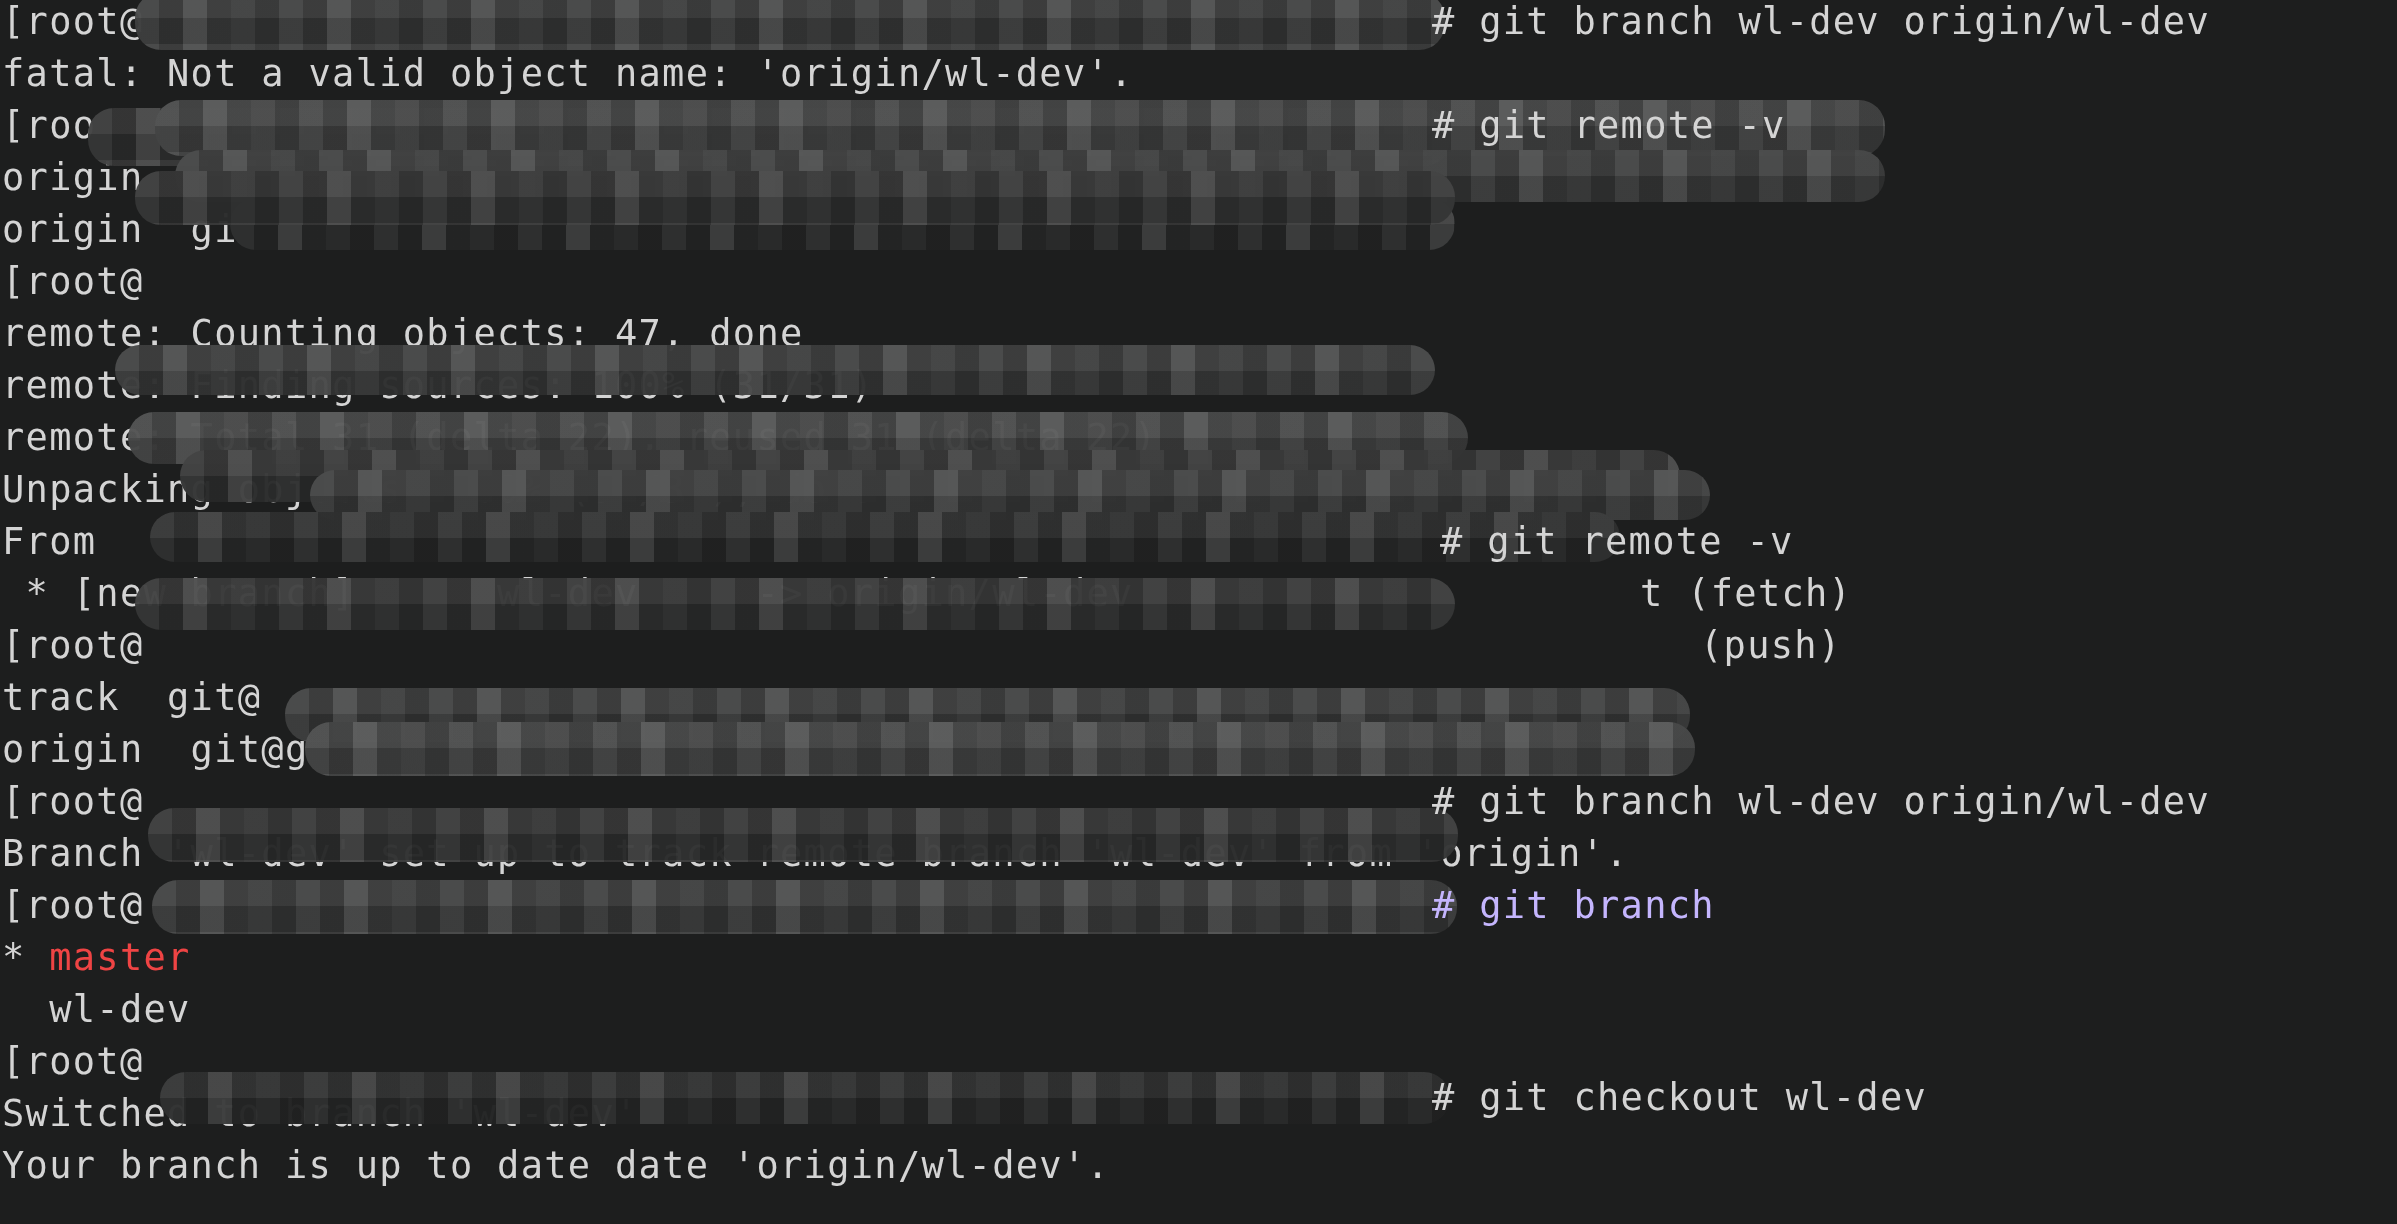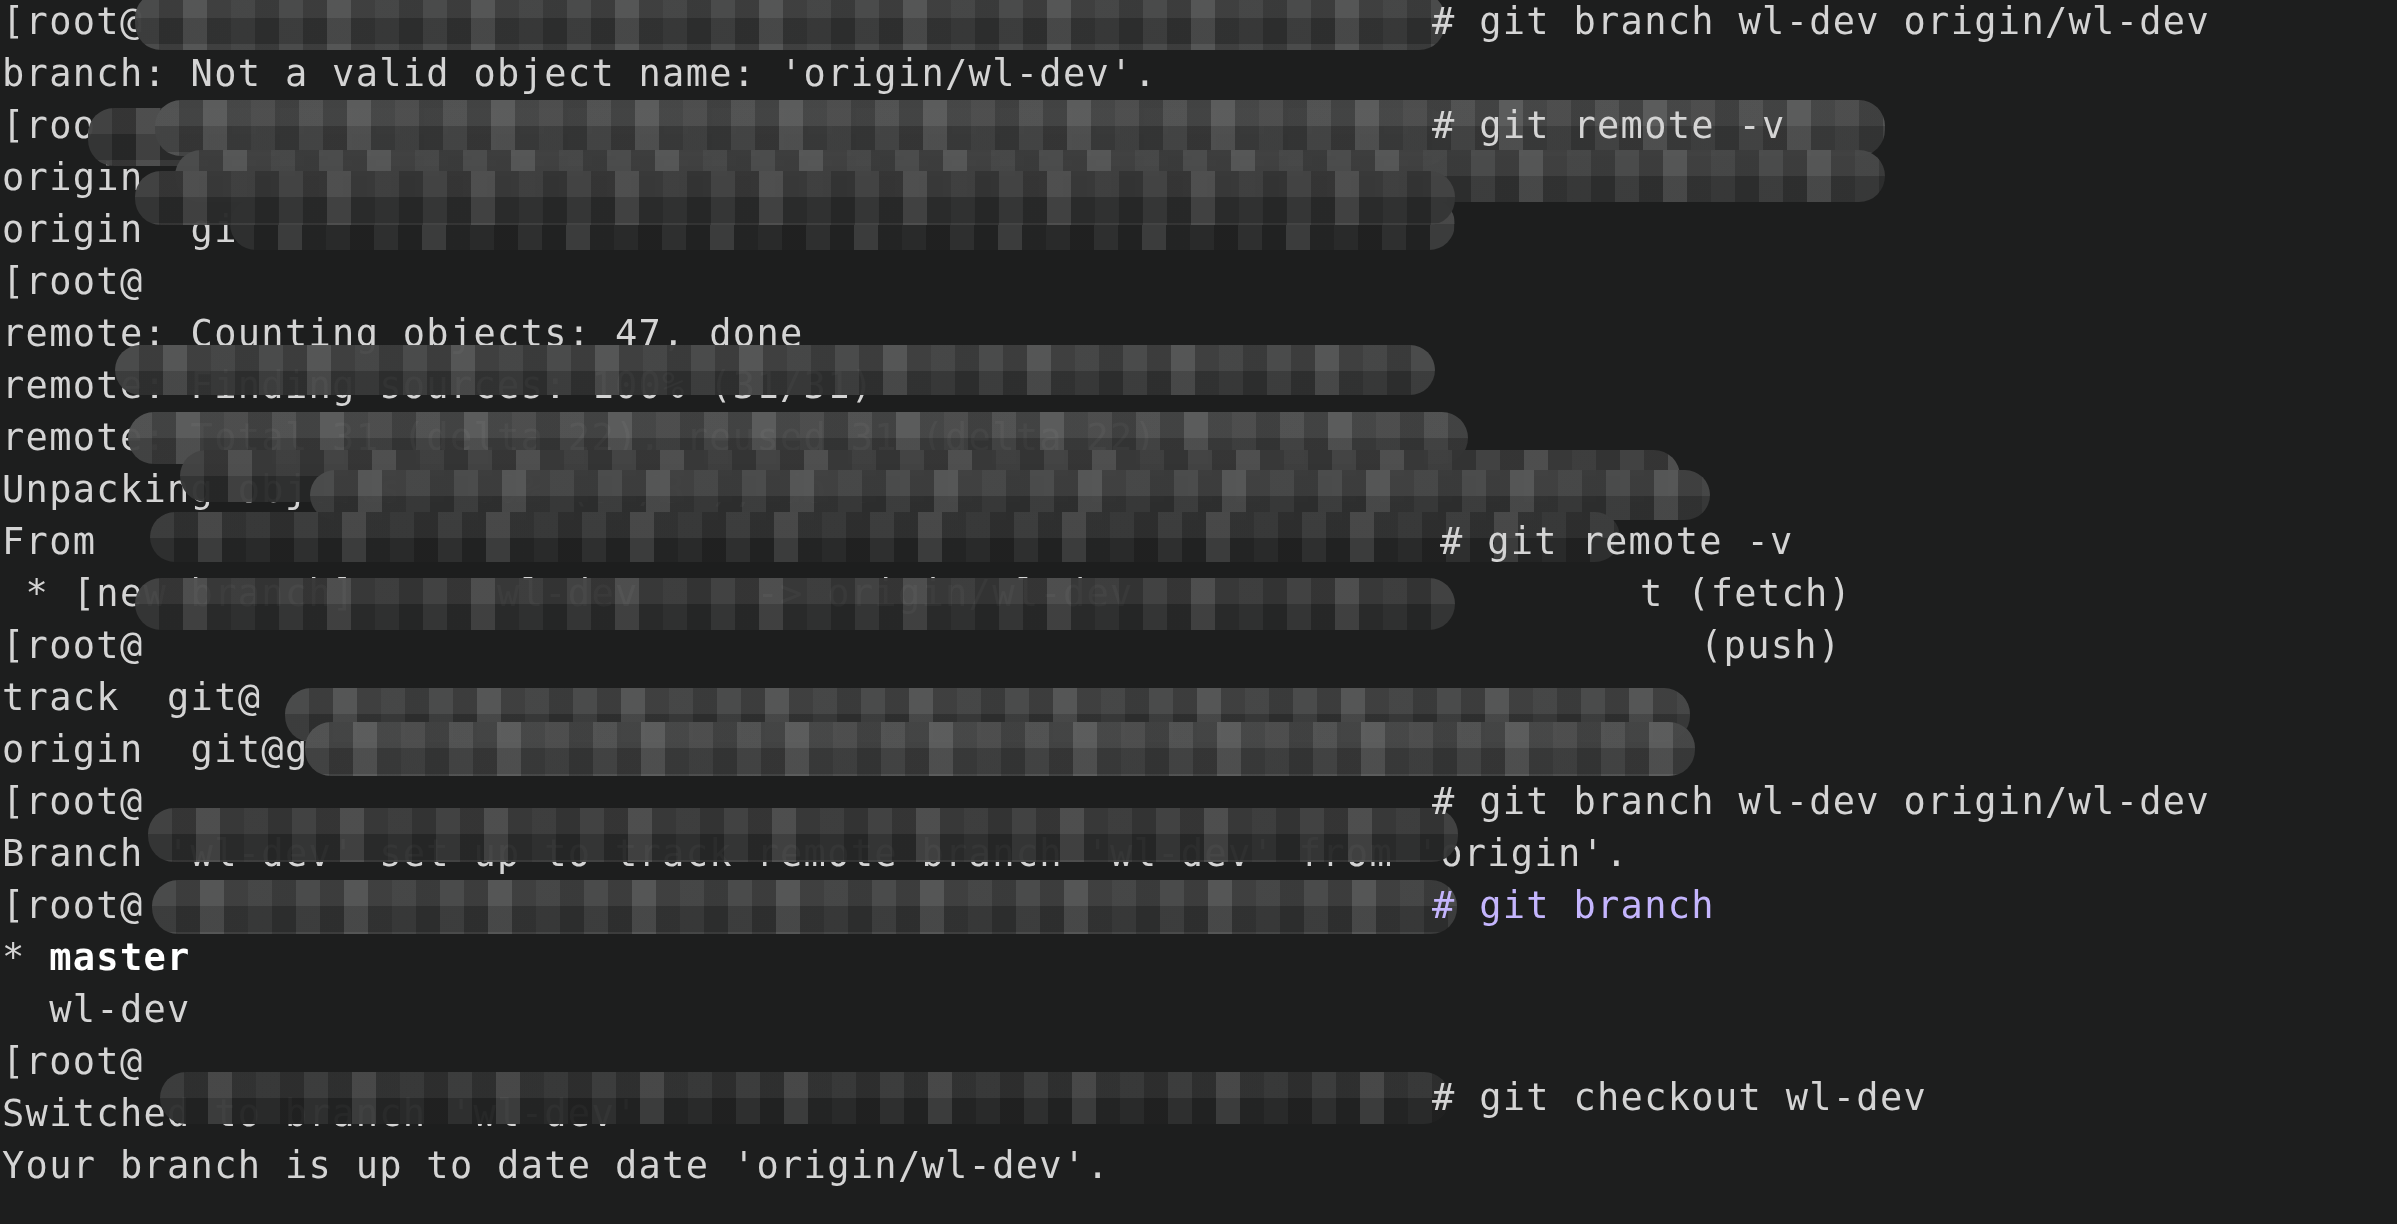--- a/index.html
+++ b/index.html
@@ -28,21 +28,21 @@
     top: -4px;
     width: 2397px;
   }
   .line {
     height: 52px;
     white-space: pre;
     position: relative;
     padding-left: 2px;
   }
   .fg-default { color: #d4d4d4; }
-  .fg-green   { color: #ffffff; font-weight: bold; }
+  .fg-green   { color: #ef4444; }
 
   
   .redact {
     position: absolute;
     pointer-events: none;
     border-radius: 26px;
     overflow: hidden;
     background-color: #3a3b3b;
     background-image:
       repeating-linear-gradient(90deg,
@@ -62,21 +62,21 @@
   .redact.light  { background-color: #424343; }
 </style>
 </head>
 <body>
 
 <div id="terminal">
   <div class="screen">
 
     <div class="line"><span class="fg-default">[root@</span></div>
 
-    <div class="line"><span class="fg-default">branch: Not a valid object name: 'origin/wl-dev'.</span></div>
+    <div class="line"><span class="fg-default">fatal: Not a valid object name: 'origin/wl-dev'.</span></div>
 
     <div class="line"><span class="fg-default">[roo</span></div>
 
     <div class="line"><span class="fg-default">origin</span></div>
 
     <div class="line"><span class="fg-default">origin  gi</span></div>
 
     <div class="line"><span class="fg-default">[root@</span></div>
 
     <div class="line"><span class="fg-default">remote: Counting objects: 47, done</span></div>

